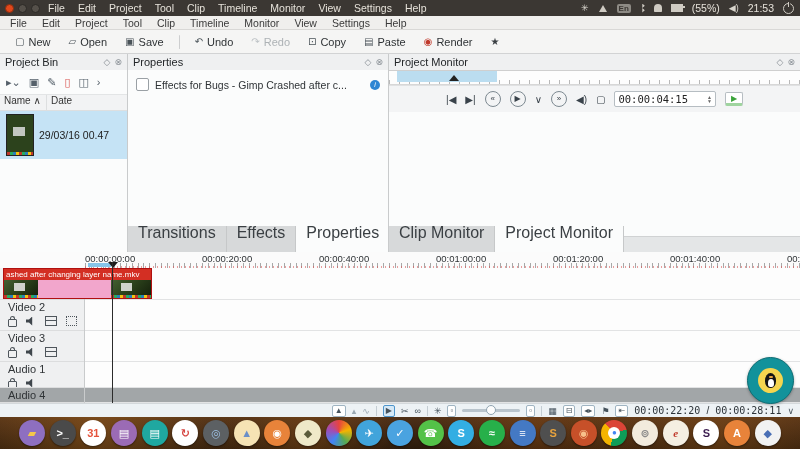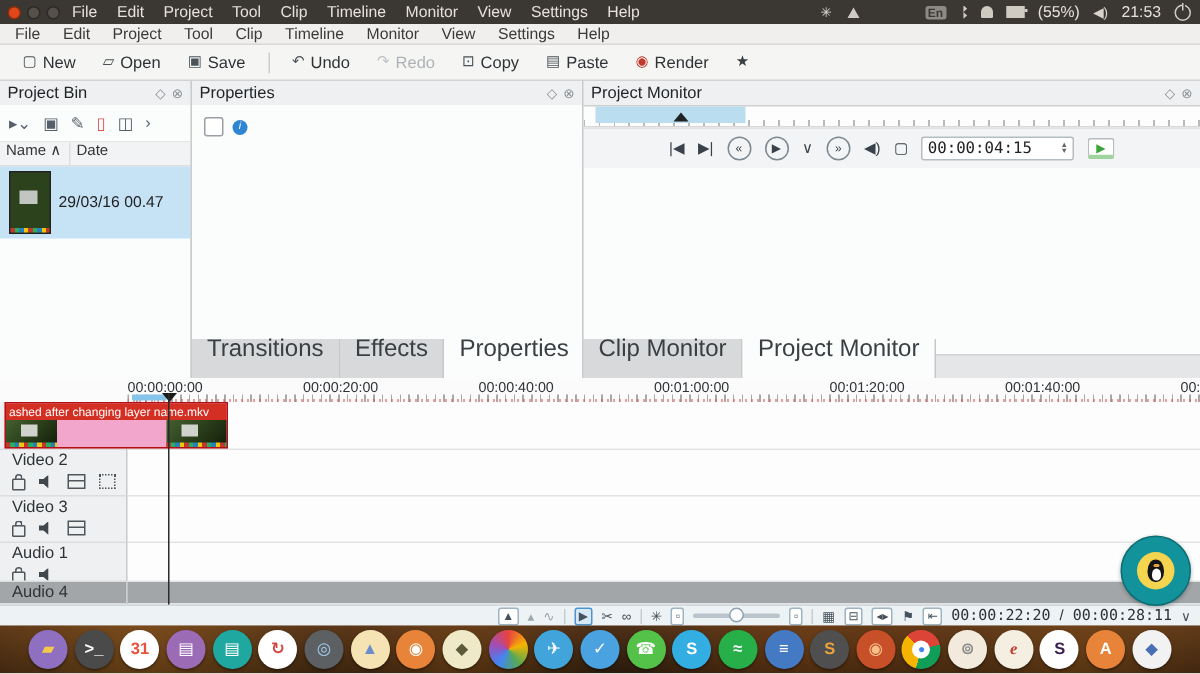--- a/index.html
+++ b/index.html
@@ -10,21 +10,21 @@
   
   .sysbar{position:absolute;left:0;top:0;width:800px;height:16px;background:#3B3733;display:flex;align-items:center;color:#E6E2DA;font-size:10.5px;}
   .winctl{display:flex;gap:4px;margin:0 8px 0 5px;}
   .wc{width:9px;height:9px;border-radius:50%;}
   .wc.close{background:#E0481C;border:1px solid #8a2d0f;box-sizing:border-box;}
   .wc.min,.wc.max{background:#55504a;border:1px solid #2c2926;box-sizing:border-box;}
   .sysmenus{display:flex;gap:13px;}
   .sysmenus span{cursor:default;}
   .tray{margin-left:auto;display:flex;align-items:center;gap:9px;padding-right:6px;}
   .tray .ti{font-size:9px;opacity:.92;}
-  .kbd{background:#8d8a84;color:#3B3733;font-size:8px;padding:0 2px;border-radius:2px;font-weight:bold;margin-left:34px;}
+  .kbd{background:#8d8a84;color:#3B3733;font-size:8px;padding:0 2px;border-radius:2px;font-weight:bold;}
   .batt{width:10px;height:6px;border:1px solid #cfcbc3;position:relative;background:#cfcbc3;}
   .batt::after{content:"";position:absolute;right:-3px;top:1px;width:2px;height:2px;background:#cfcbc3;}
   .wifi{width:10px;height:8px;position:relative;}
   .wifi::before{content:"";position:absolute;left:1px;bottom:0;border-left:4px solid transparent;border-right:4px solid transparent;border-bottom:7px solid #cfcbc3;}
   .pwr{width:9px;height:9px;border:1px solid #cfcbc3;border-radius:50%;position:relative;}
   .pwr::after{content:"";position:absolute;left:3.5px;top:-2px;width:1px;height:5px;background:#3B3733;border-left:1px solid #cfcbc3;}
   .bell{width:8px;height:8px;background:#cfcbc3;border-radius:50% 50% 10% 10%;}
   .bt{width:5px;height:9px;background:#cfcbc3;clip-path:polygon(0 25%,100% 75%,50% 100%,50% 0,100% 25%,0 75%,50% 50%);}
 
   
@@ -306,20 +306,21 @@
   <div class="panel" id="props">
     <div class="panel-title">
       <span>Properties</span>
       <span class="pt-btns">
           <span>◇</span>
           <span>⊗</span>
         </span>
     </div>
     <div class="prop-row">
       <span class="chk"></span>
+      <span class="prop-label">Effects for Bugs - Gimp Crashed after c...</span>
       <span class="info-dot">i</span>
     </div>
   </div>
 
   <div class="panel" id="moni">
     <div class="panel-title">
       <span>Project Monitor</span>
       <span class="pt-btns">
           <span>◇</span>
           <span>⊗</span>

